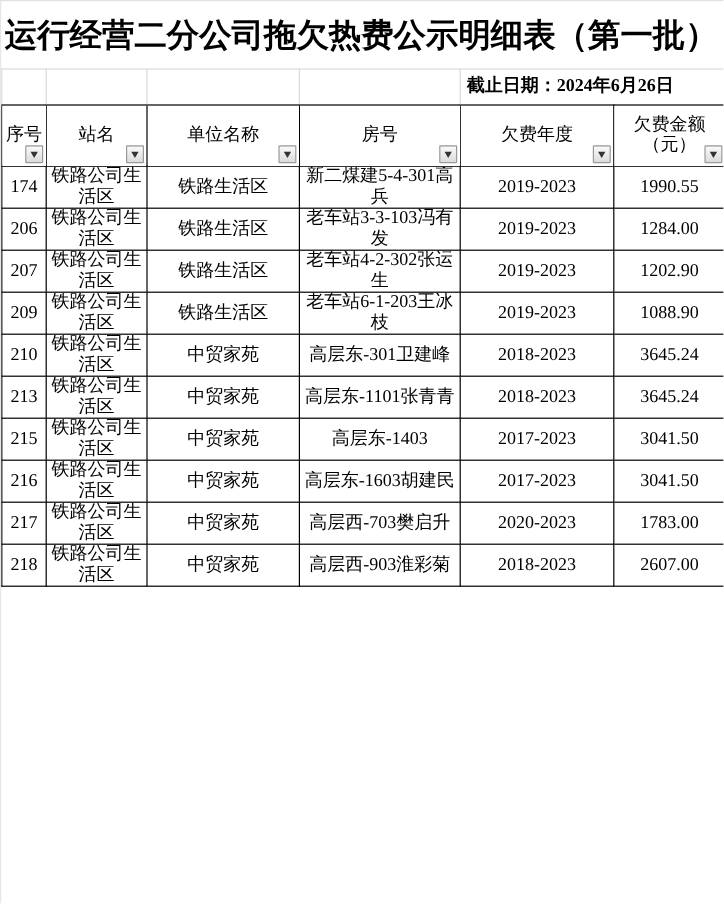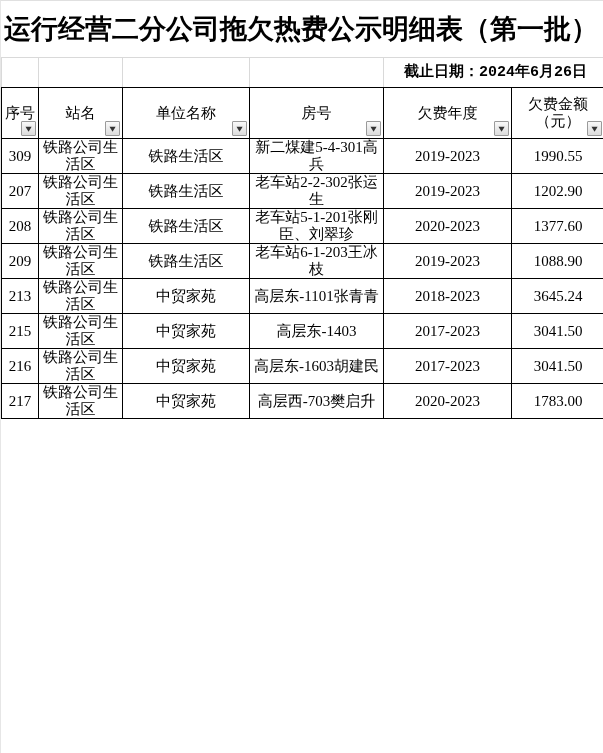--- a/index.html
+++ b/index.html
@@ -18,21 +18,21 @@
   table.grid td, table.grid th{
     box-sizing:border-box;overflow:hidden;
     font-size:15px;line-height:17px;font-weight:normal;
     text-align:center;vertical-align:middle;padding:0 2px;
   }
   
   tr.date-row td{
     height:30px;border:1px solid #d9d9d9;border-bottom:1px solid #000;
   }
   tr.date-row td.deadline-cell{
-    text-align:center;font-weight:bold;padding-left:5px;white-space:nowrap;font-family:Liberation Mono, monospace;
+    text-align:left;font-weight:bold;padding-left:5px;white-space:nowrap;
   }
   
   tr.header-row th{
     height:51px;border:1px solid #000;position:relative;background:#fff;
   }
   tr.header-row th .hdr-label{white-space:pre-line;display:inline-block;}
   .filter-btn{
     position:absolute;right:2px;bottom:2px;width:15px;height:15px;
     box-sizing:border-box;border:1px solid #9a9a9a;border-radius:1px;
     background:linear-gradient(180deg,#f9f9f9 0%,#dcdcdc 100%);
@@ -106,50 +106,58 @@
           <span class="hdr-label">欠费金额
 （元）</span>
           <span class="filter-btn">
               <span class="arrow">▼</span>
             </span>
         </th>
       </tr>
     </thead>
     <tbody>
         <tr>
-          <td>309</td>
+          <td>174</td>
           <td>铁路公司生活区</td>
           <td>铁路生活区</td>
           <td>新二煤建5-4-301高兵</td>
           <td>2019-2023</td>
           <td>1990.55</td>
         </tr>
         <tr>
+          <td>206</td>
+          <td>铁路公司生活区</td>
+          <td>铁路生活区</td>
+          <td>老车站3-3-103冯有发</td>
+          <td>2019-2023</td>
+          <td>1284.00</td>
+        </tr>
+        <tr>
           <td>207</td>
           <td>铁路公司生活区</td>
           <td>铁路生活区</td>
-          <td>老车站2-2-302张运生</td>
+          <td>老车站4-2-302张运生</td>
           <td>2019-2023</td>
           <td>1202.90</td>
         </tr>
         <tr>
-          <td>208</td>
-          <td>铁路公司生活区</td>
-          <td>铁路生活区</td>
-          <td>老车站5-1-201张刚臣、刘翠珍</td>
-          <td>2020-2023</td>
-          <td>1377.60</td>
-        </tr>
-        <tr>
           <td>209</td>
           <td>铁路公司生活区</td>
           <td>铁路生活区</td>
           <td>老车站6-1-203王冰枝</td>
           <td>2019-2023</td>
           <td>1088.90</td>
+        </tr>
+        <tr>
+          <td>210</td>
+          <td>铁路公司生活区</td>
+          <td>中贸家苑</td>
+          <td>高层东-301卫建峰</td>
+          <td>2018-2023</td>
+          <td>3645.24</td>
         </tr>
         <tr>
           <td>213</td>
           <td>铁路公司生活区</td>
           <td>中贸家苑</td>
           <td>高层东-1101张青青</td>
           <td>2018-2023</td>
           <td>3645.24</td>
         </tr>
         <tr>
@@ -169,16 +177,24 @@
           <td>3041.50</td>
         </tr>
         <tr>
           <td>217</td>
           <td>铁路公司生活区</td>
           <td>中贸家苑</td>
           <td>高层西-703樊启升</td>
           <td>2020-2023</td>
           <td>1783.00</td>
         </tr>
+        <tr>
+          <td>218</td>
+          <td>铁路公司生活区</td>
+          <td>中贸家苑</td>
+          <td>高层西-903淮彩菊</td>
+          <td>2018-2023</td>
+          <td>2607.00</td>
+        </tr>
       </tbody>
   </table>
 
 </div>
 
 </body></html>

